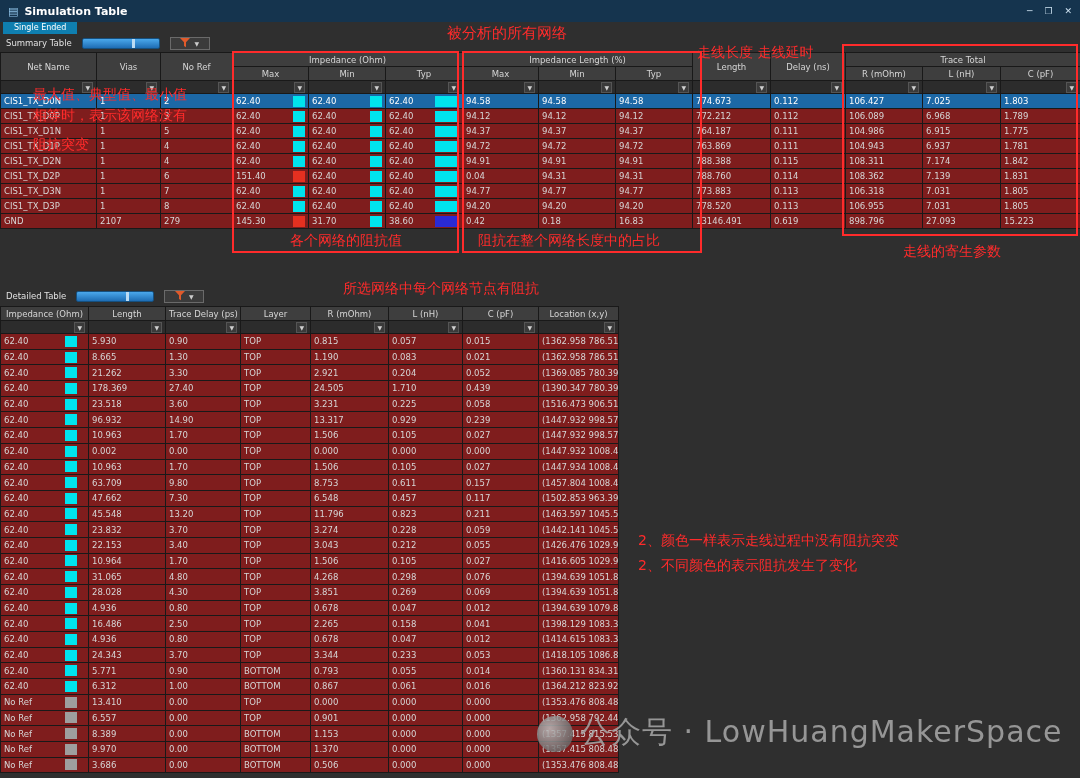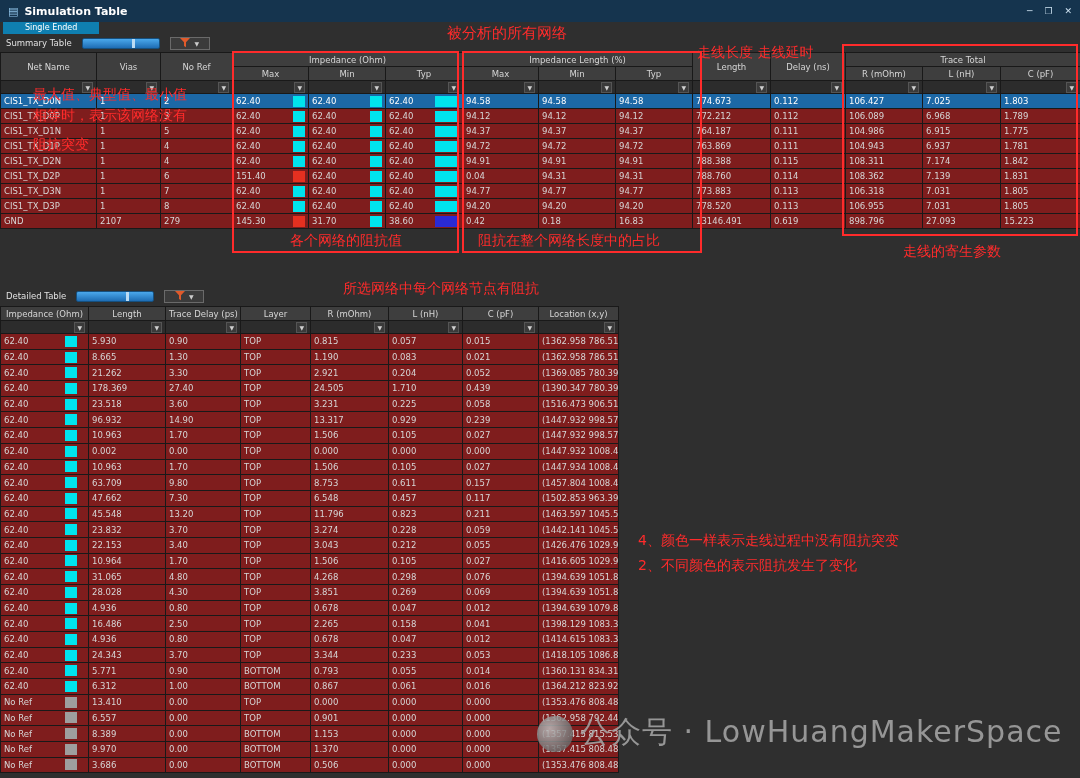--- a/index.html
+++ b/index.html
@@ -8,21 +8,21 @@
   
   .titlebar{position:absolute;left:0;top:0;width:1080px;height:22px;background:#15344e;
     display:flex;align-items:center;padding:0 8px;color:#fff;z-index:10}
   .title-icon{color:#8fc3e8;font-size:11px;margin-right:6px}
   .title-text{font-size:11px;font-weight:bold}
   .win-controls{margin-left:auto;display:flex;gap:12px;font-size:9px;color:#cfe3f2}
   .win-btn{cursor:default}
   
   .tabrow{position:absolute;top:22px;left:0;width:1080px;height:13px;background:#2f2f2f}
   .tab{position:absolute;left:3px;top:0;height:12px;background:#0f7fb0;color:#fff;
-    font-size:8px;line-height:12px;padding:0 22px}
+    font-size:8px;line-height:12px;padding:0 11px}
   
   .toolbar{position:absolute;left:0;width:1080px;height:16px;display:flex;align-items:center;
     gap:10px;padding-left:6px;background:#2f2f2f;color:#e0e0e0;font-size:8.5px}
   #summary-toolbar{top:35px}
   #detailed-toolbar{top:288px}
   .slider{width:78px;height:11px;border-radius:2px;background:linear-gradient(180deg,#4aa8ec,#1e6db4);
     position:relative;border:1px solid #16507f}
   .slider .handle{position:absolute;right:24px;top:0;width:3px;height:100%;background:#bcdcf4}
   .filter-btn{width:40px;height:13px;border:1px solid #6a6a6a;background:#3b3b3b;
     display:flex;align-items:center;justify-content:center;gap:4px;color:#ccc;font-size:6px}
@@ -942,17 +942,17 @@
 
 <div class="ann" style="left:447px;top:24px;font-size:15px">被分析的所有网络</div>
 <div class="ann" style="left:697px;top:44px">走线长度  走线延时</div>
 <div class="ann" style="left:33px;top:86px">最大值、典型值、最小值</div>
 <div class="ann" style="left:33px;top:107px">相等时，表示该网络没有</div>
 <div class="ann" style="left:33px;top:136px">阻抗突变</div>
 <div class="ann" style="left:290px;top:232px">各个网络的阻抗值</div>
 <div class="ann" style="left:478px;top:232px">阻抗在整个网络长度中的占比</div>
 <div class="ann" style="left:903px;top:243px">走线的寄生参数</div>
 <div class="ann" style="left:343px;top:280px">所选网络中每个网络节点有阻抗</div>
-<div class="ann" style="left:638px;top:532px">4、颜色一样表示走线过程中没有阻抗突变</div>
+<div class="ann" style="left:638px;top:532px">2、颜色一样表示走线过程中没有阻抗突变</div>
 <div class="ann" style="left:638px;top:557px">2、不同颜色的表示阻抗发生了变化</div>
 
 <div class="wm-logo"></div>
 <div class="wm-text">公众号 · LowHuangMakerSpace</div>
 
 </body></html>

